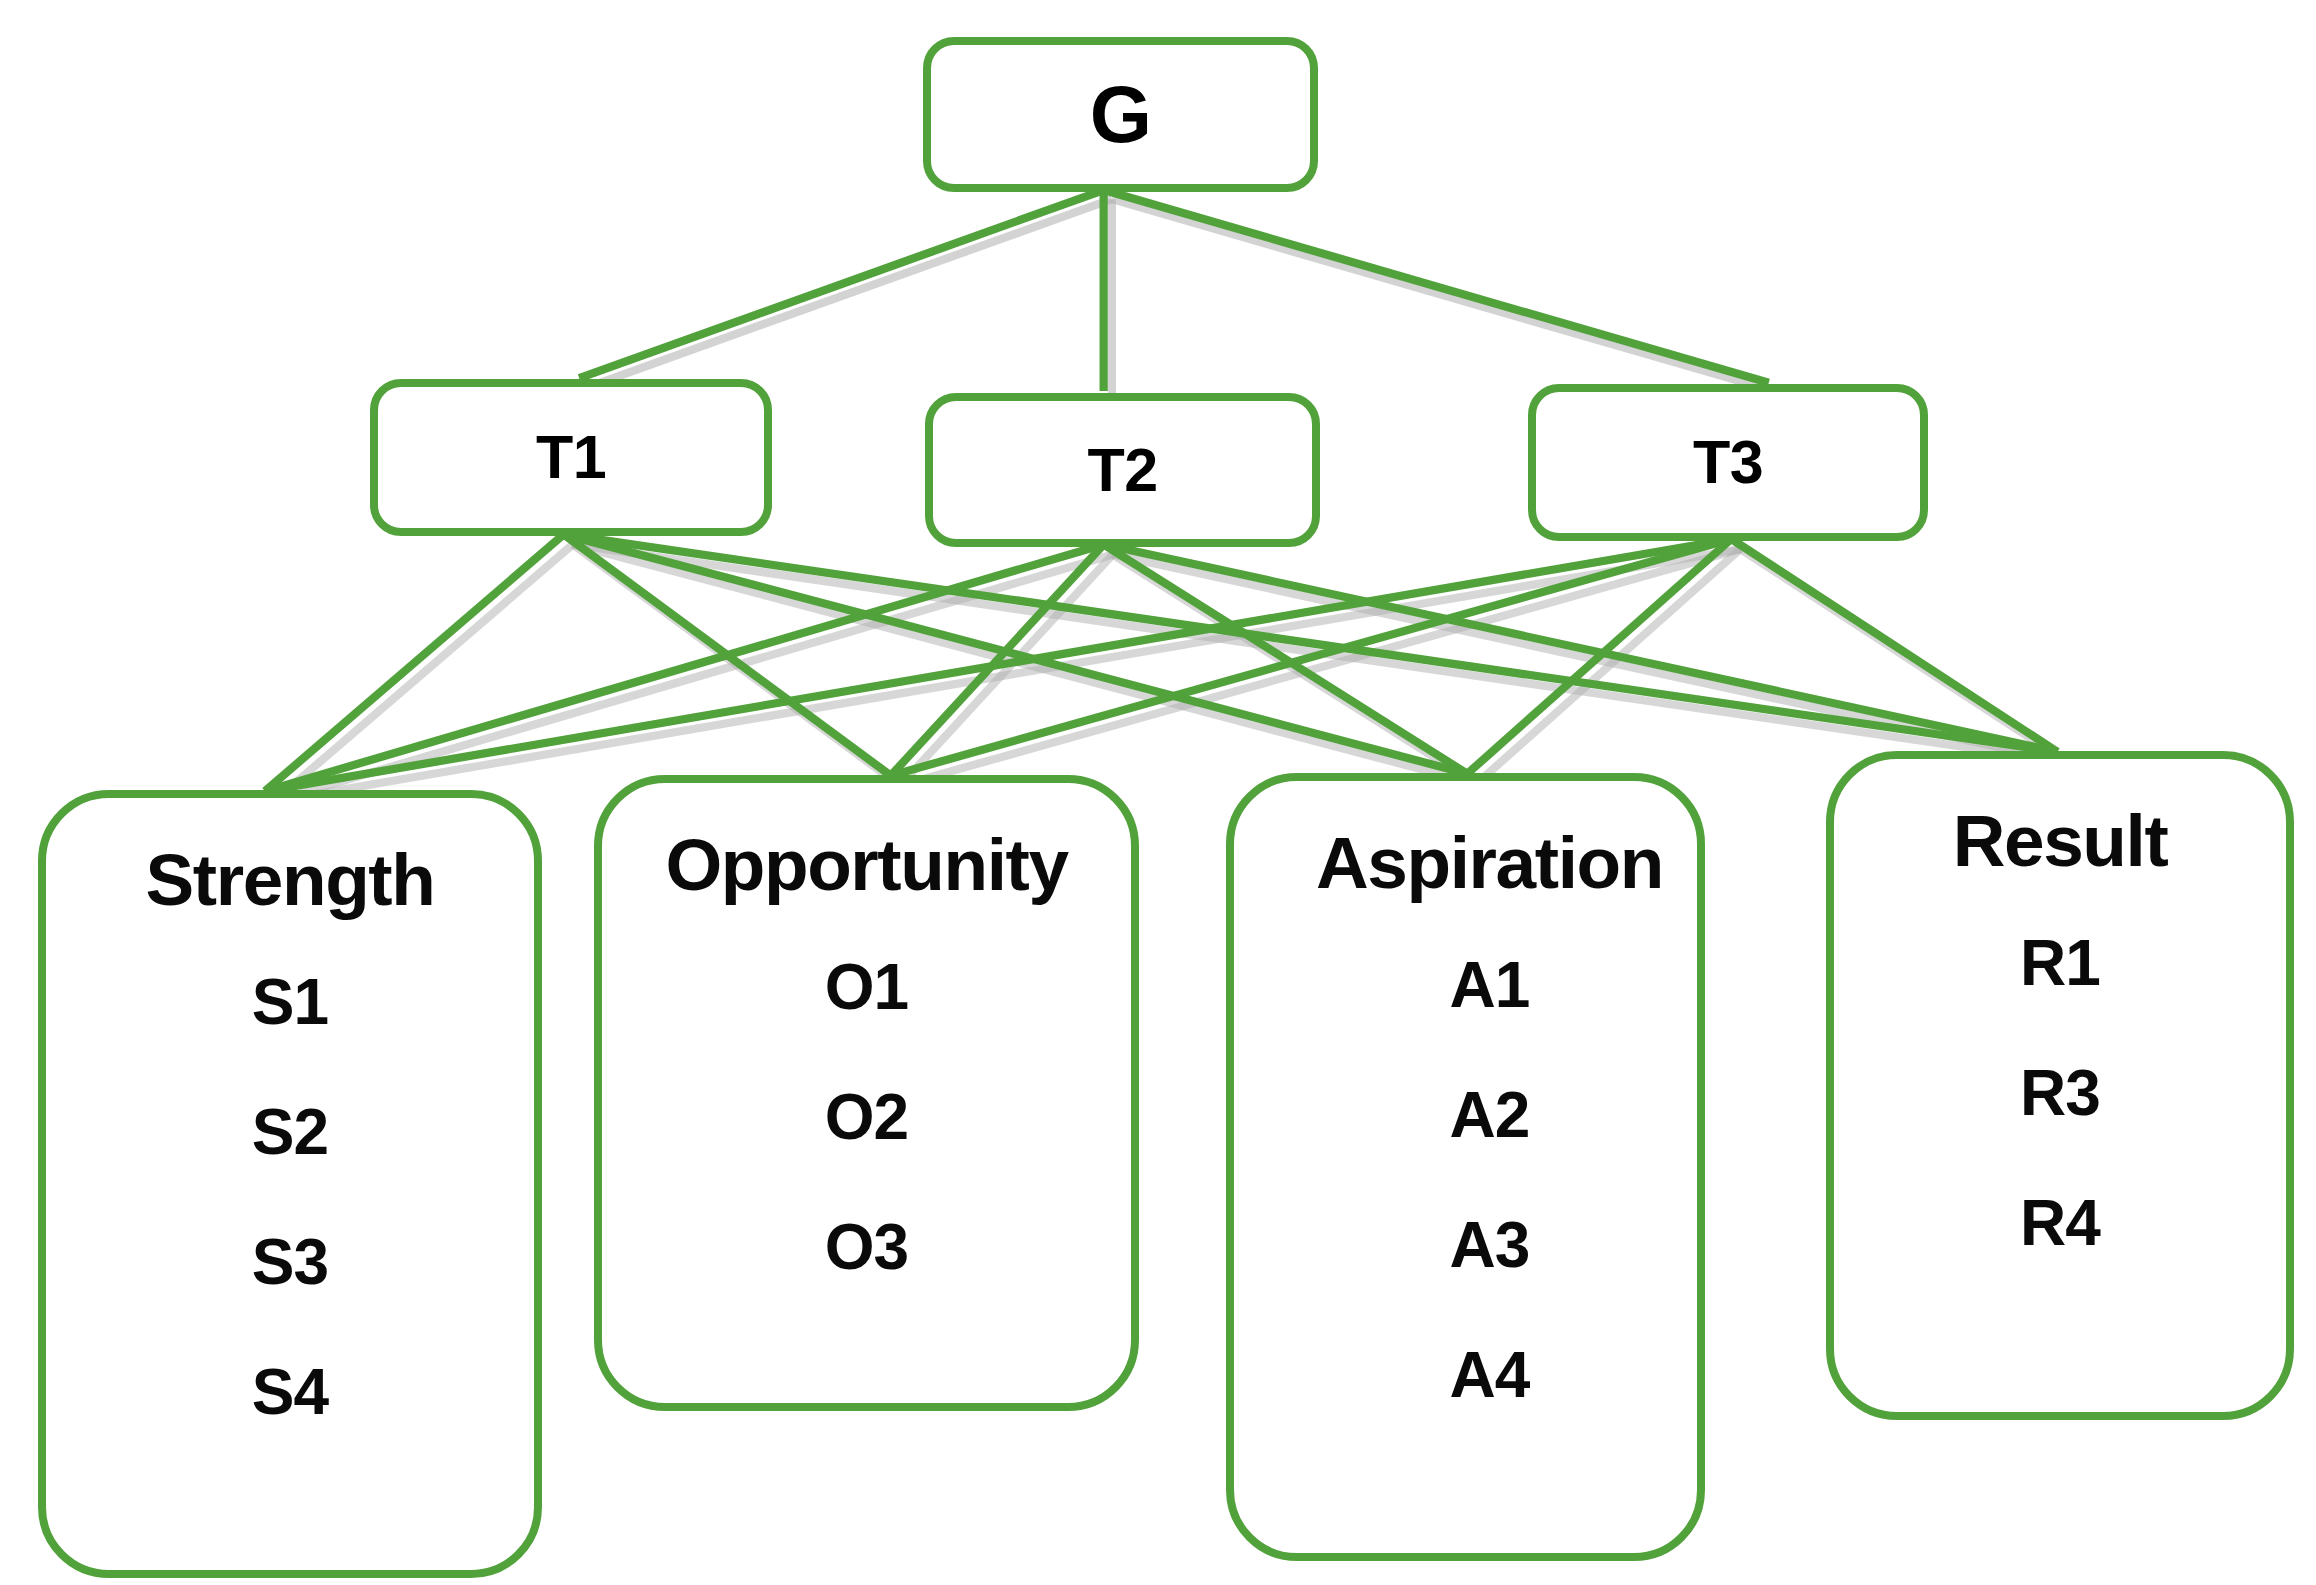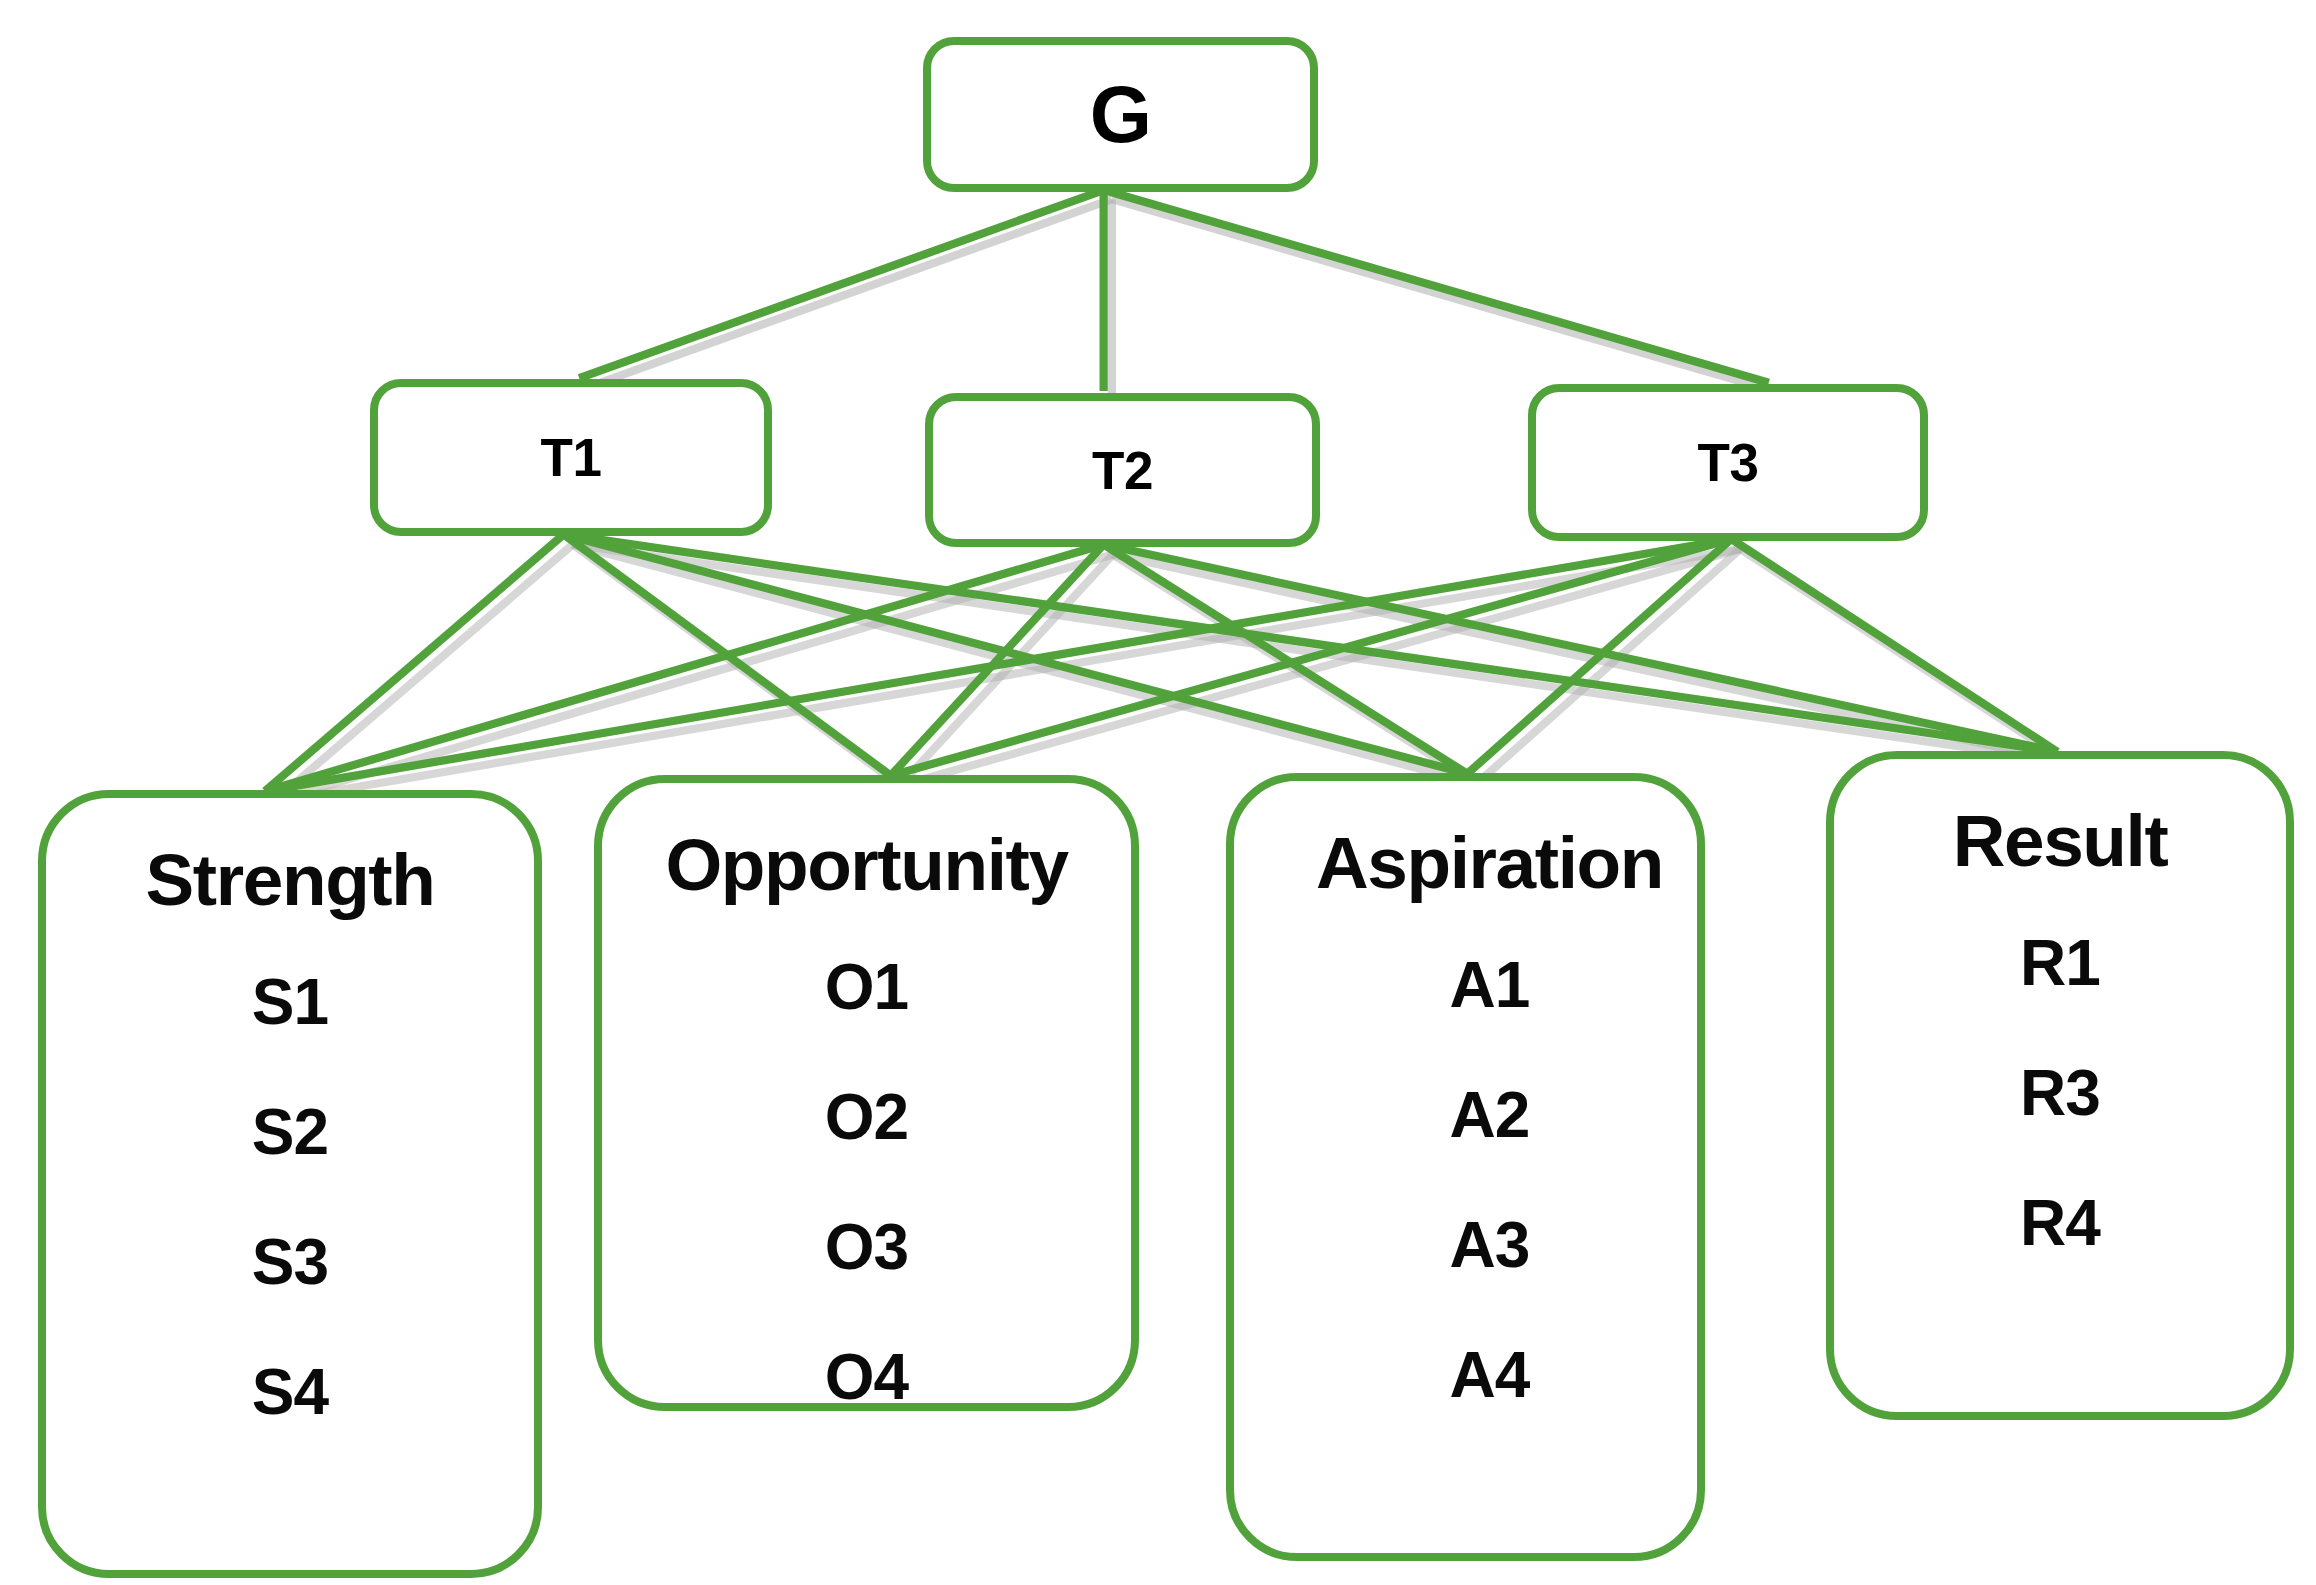--- a/index.html
+++ b/index.html
@@ -51,21 +51,21 @@
   .node-label {
     color: #000000;
     font-weight: bold;
     line-height: 1;
     letter-spacing: -0.5px;
   }
   .lbl-g {
     font-size: 80px;
   }
   .lbl-t {
-    font-size: 53px;
+    font-size: 61px;
   }
   .col-title {
     font-size: 73px;
     font-weight: bold;
     color: #0a0a0a;
     letter-spacing: -1.4px;
     margin-top: 40px;
     text-align: right;
     white-space: nowrap;
   }
@@ -149,21 +149,20 @@
       <li class="col-item it3">S4</li>
     </ul>
   </div>
 
   <div class="node node-col" id="node-c1" style="left: 594px; top: 775px; width: 545px; height: 636px;">
     <div class="col-title">Opportunity</div>
     <ul class="col-items">
       <li class="col-item it0">O1</li>
       <li class="col-item it1">O2</li>
       <li class="col-item it2">O3</li>
-      <li class="col-item it3">O4</li>
     </ul>
   </div>
 
   <div class="node node-col" id="node-c2" style="left: 1226px; top: 773px; width: 479px; height: 788px; padding-left: 48px;">
     <div class="col-title">Aspiration</div>
     <ul class="col-items">
       <li class="col-item it0">A1</li>
       <li class="col-item it1">A2</li>
       <li class="col-item it2">A3</li>
       <li class="col-item it3">A4</li>

